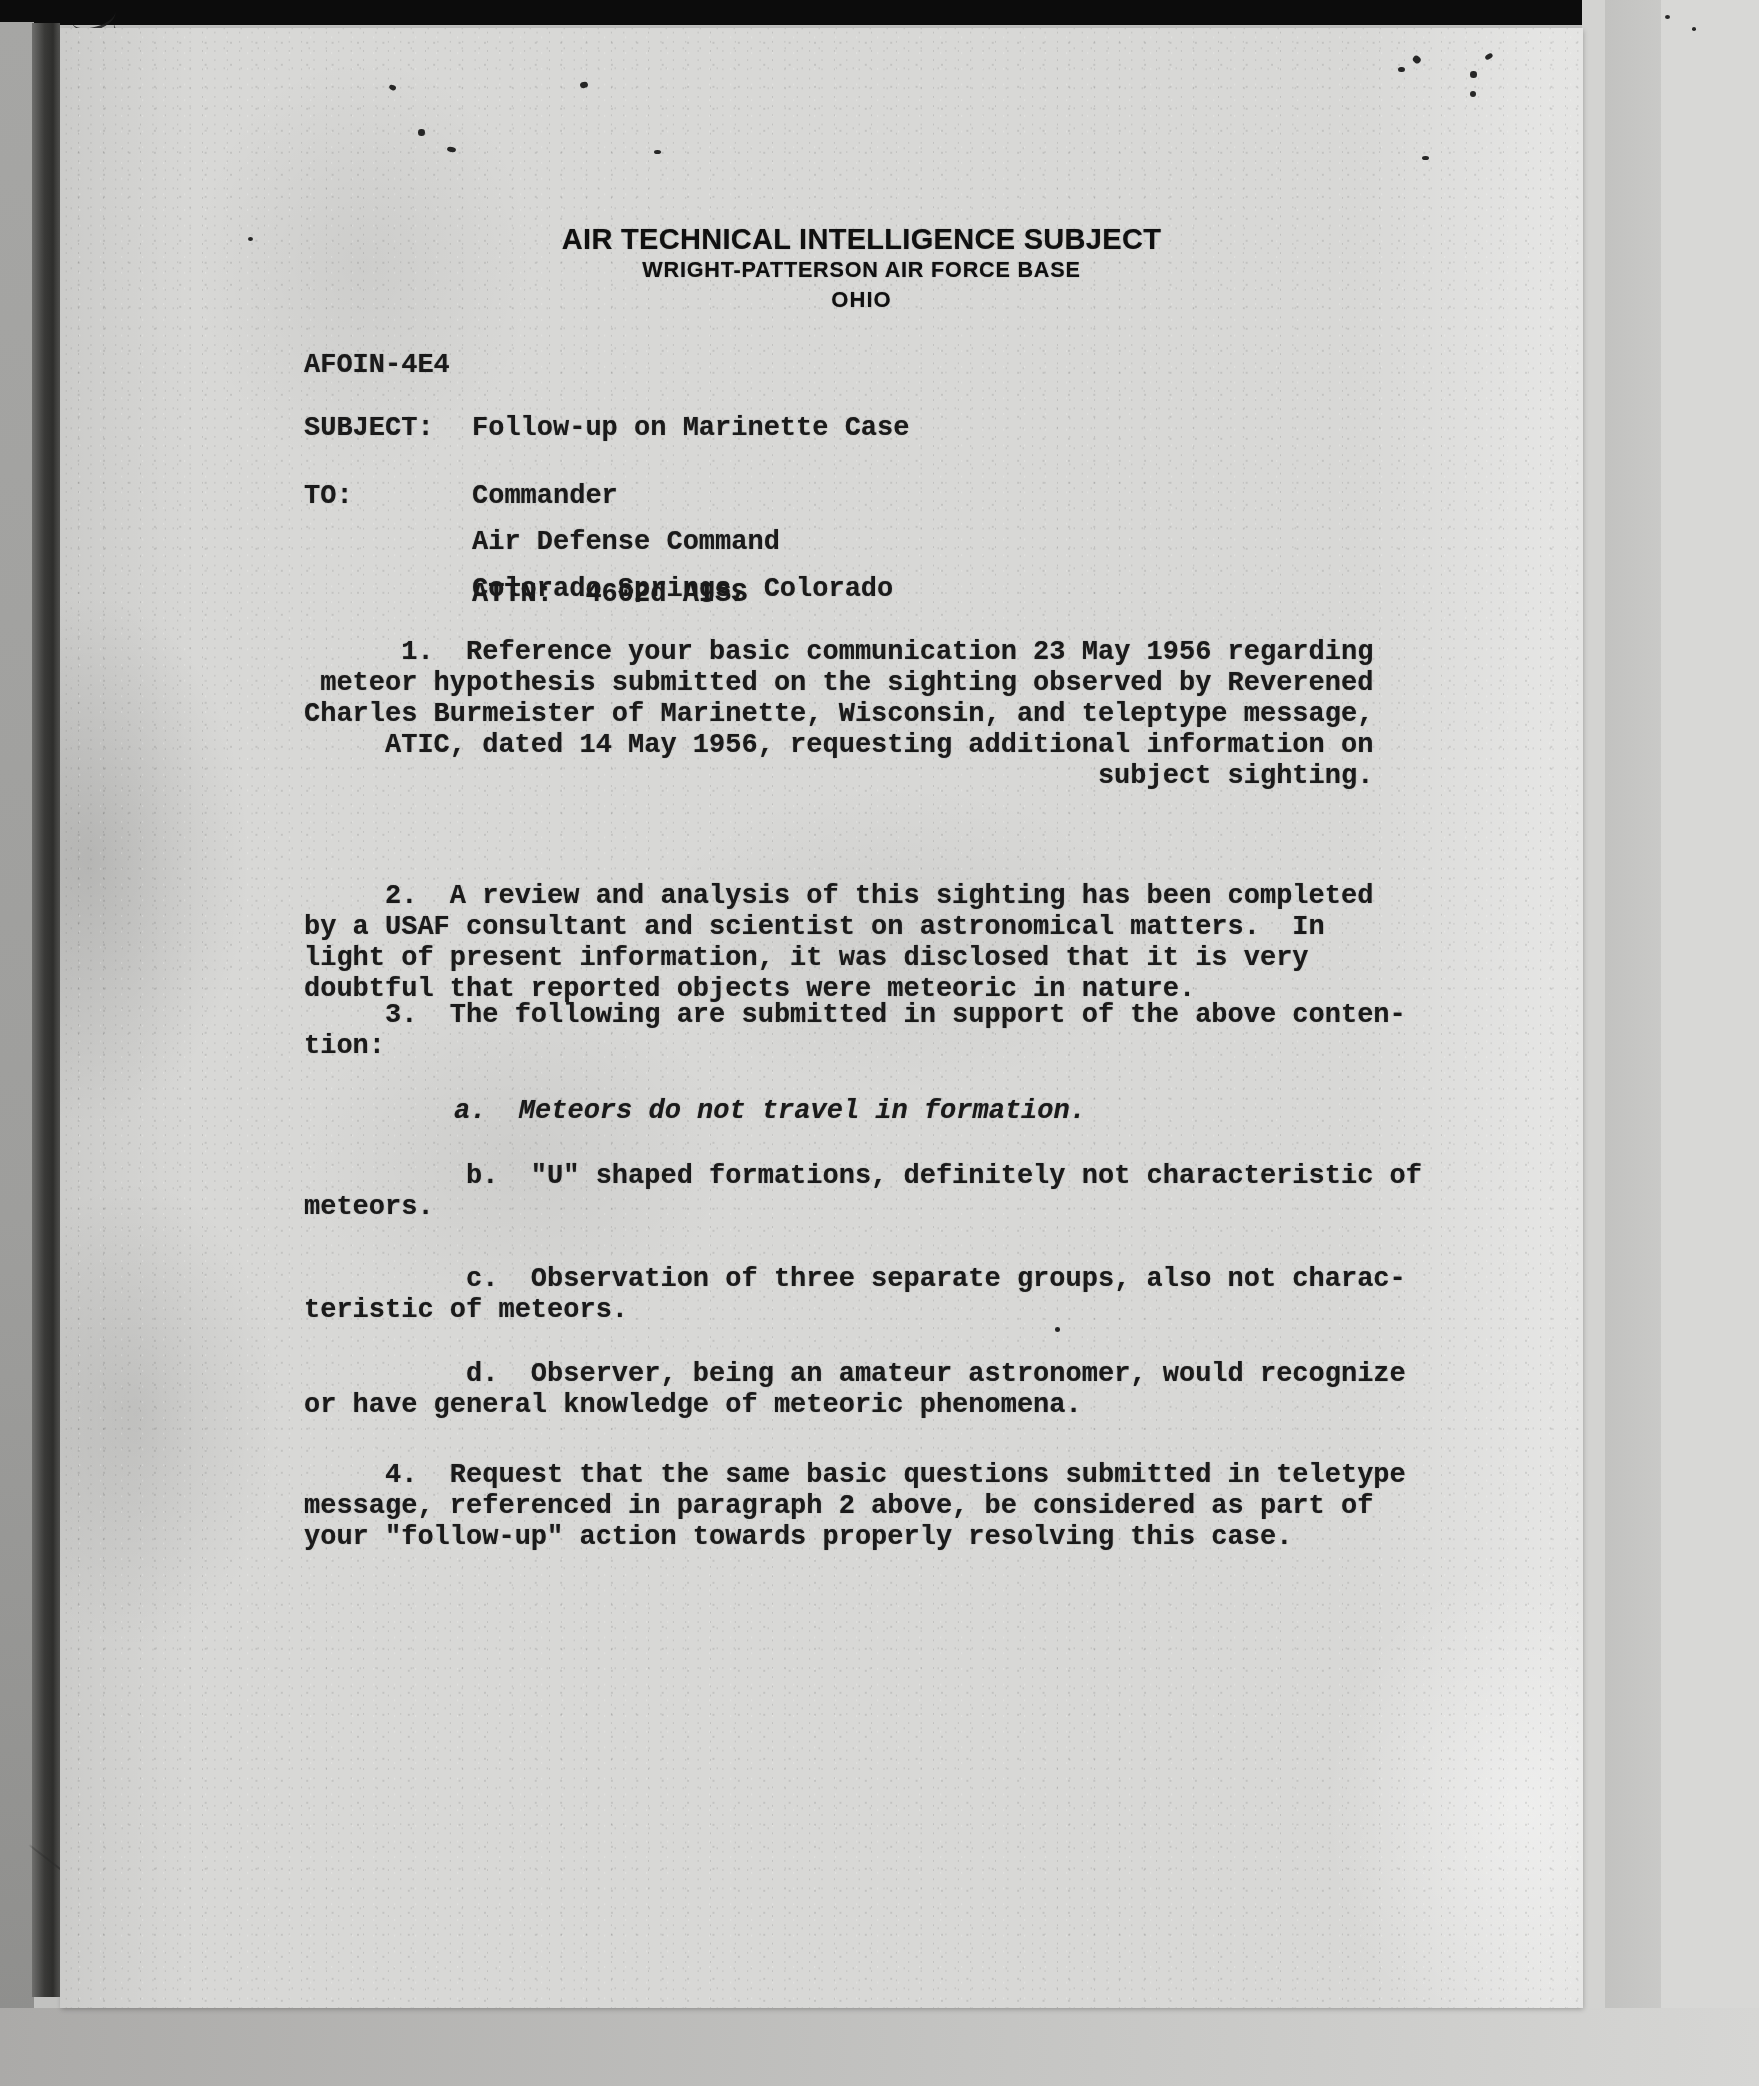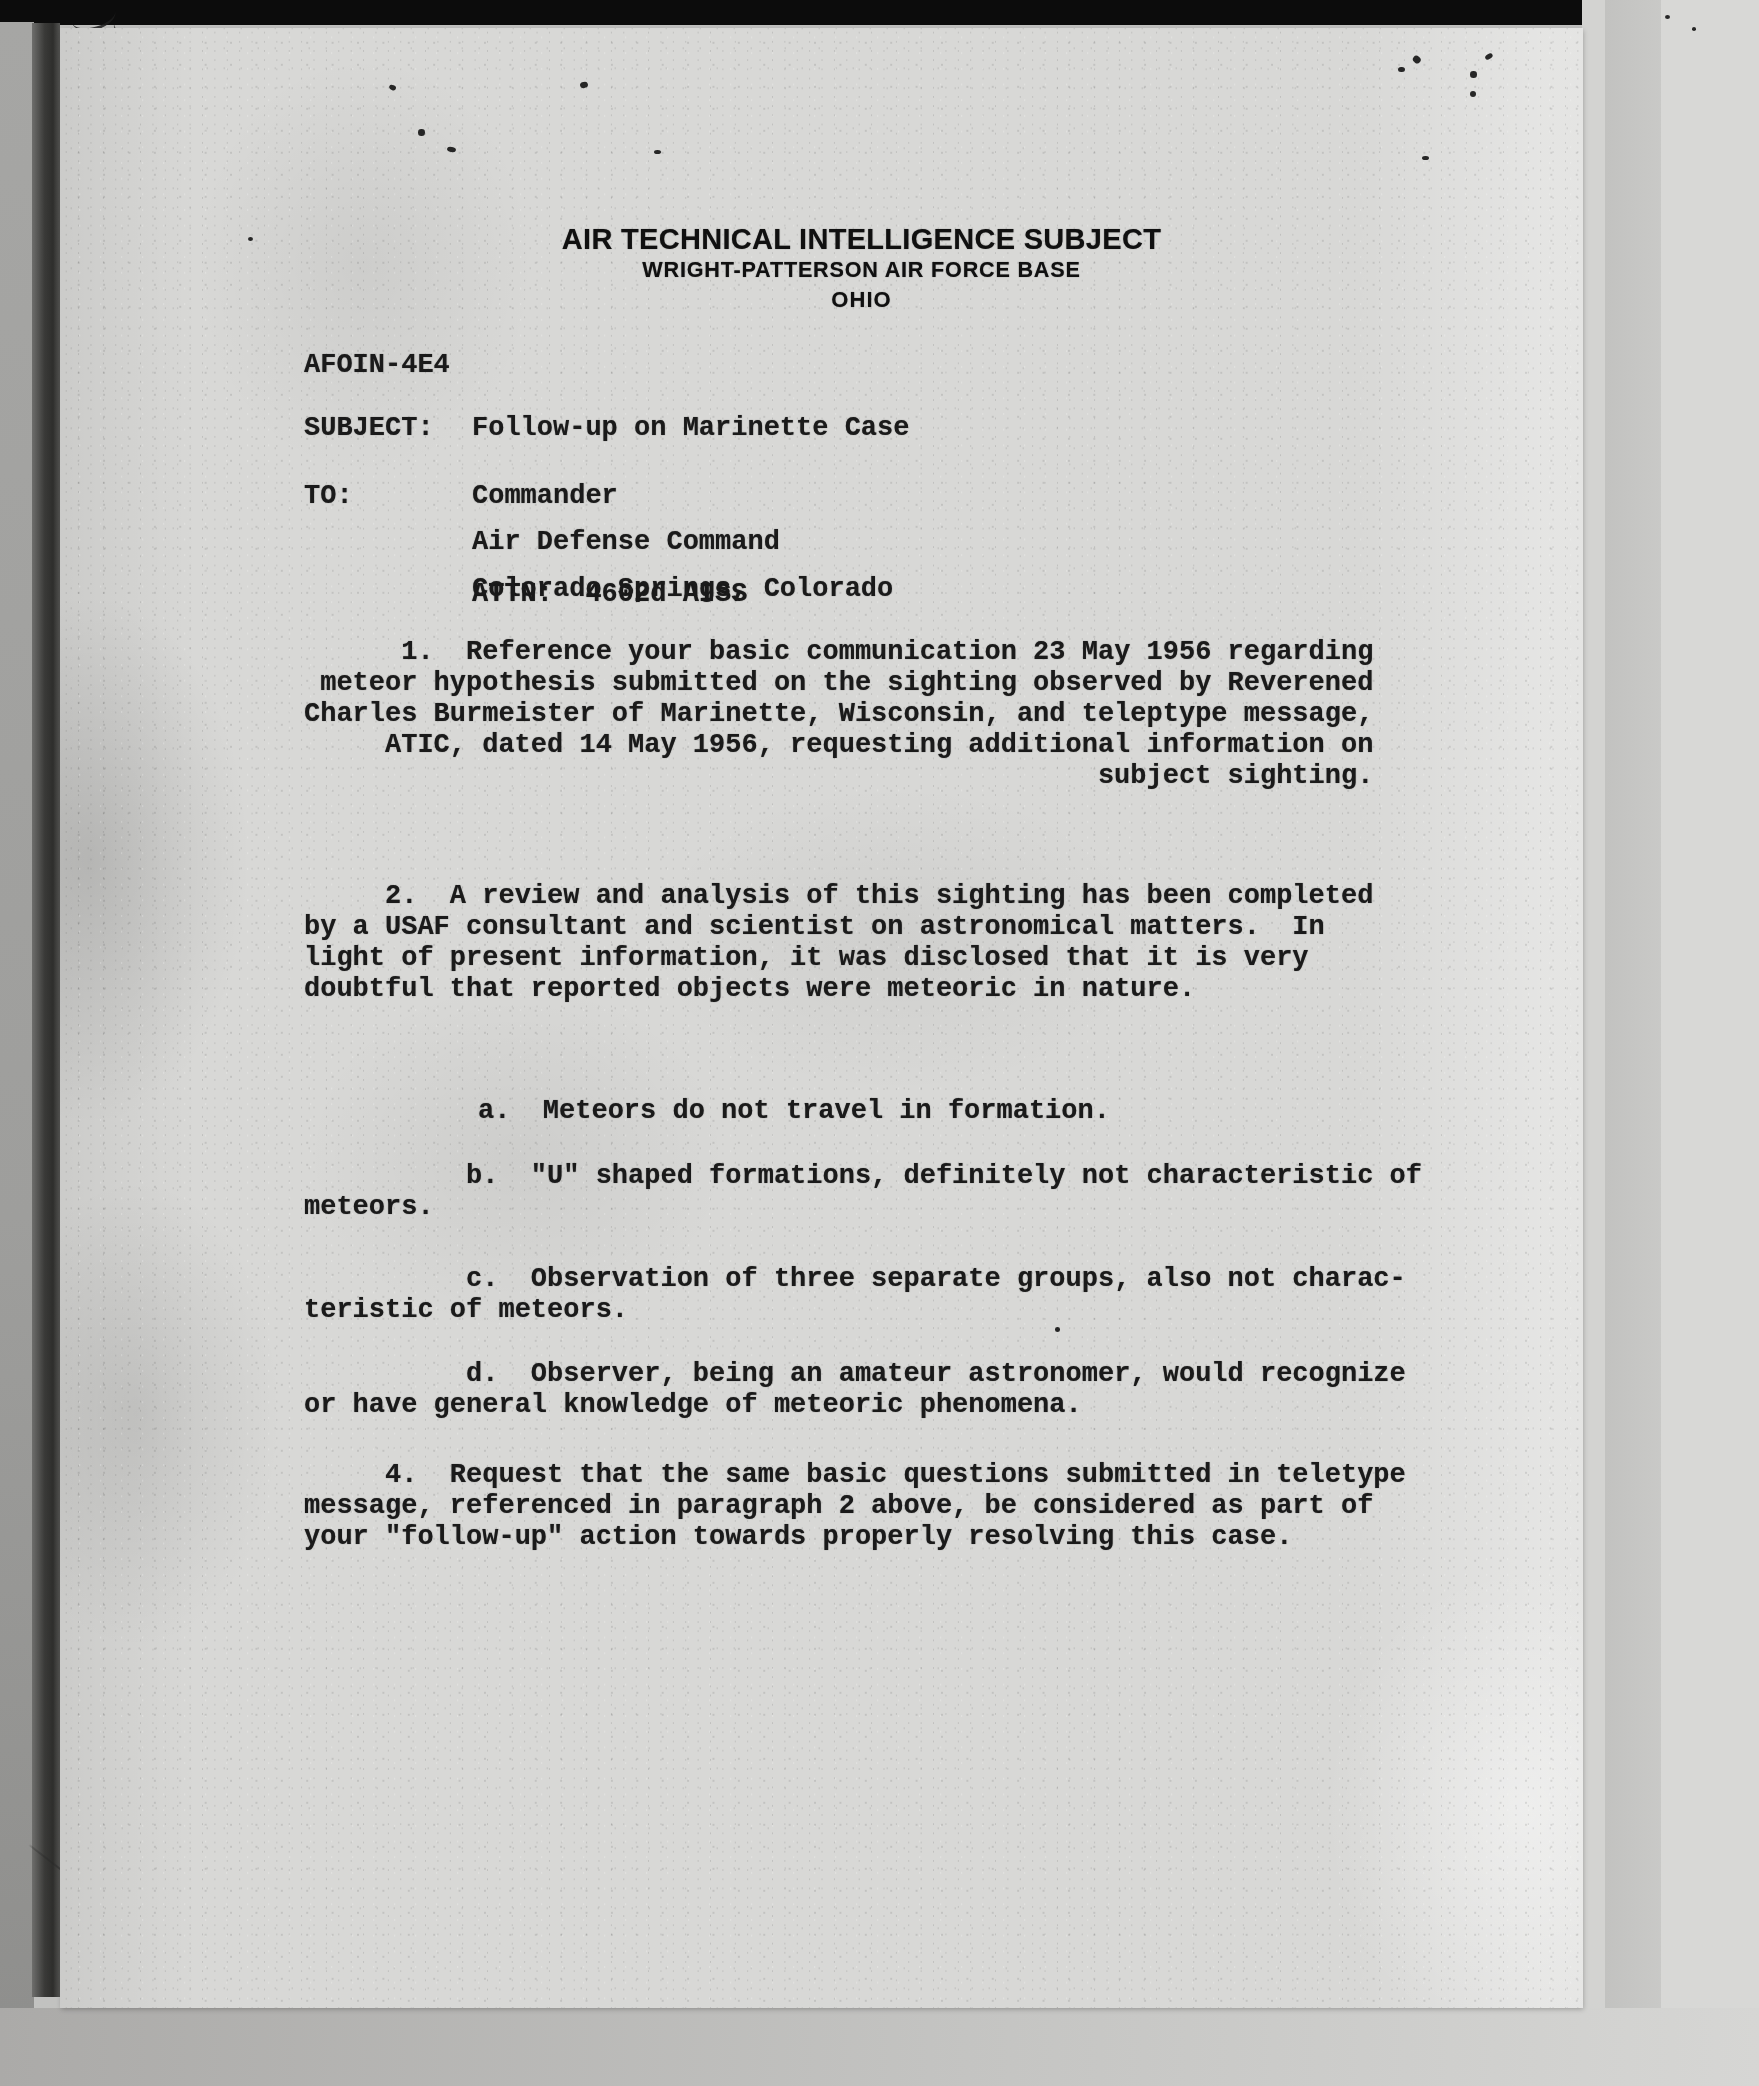--- a/index.html
+++ b/index.html
@@ -113,21 +113,23 @@
 
     <div class="mono" style="left:244px; top:609px;text-align:right;">     1.  Reference your basic communication 23 May 1956 regarding
 meteor hypothesis submitted on the sighting observed by Reverened
 Charles Burmeister of Marinette, Wisconsin, and teleptype message,
 ATIC, dated 14 May 1956, requesting additional information on
 subject sighting.</div>
     <div class="mono" style="left:244px; top:853px;">     2.  A review and analysis of this sighting has been completed
 by a USAF consultant and scientist on astronomical matters.  In
 light of present information, it was disclosed that it is very
 doubtful that reported objects were meteoric in nature.</div>
-    <div class="mono" style="left:256px; top:1068px;">          a.  Meteors do not travel in formation.</div>
+    <div class="mono" style="left:244px; top:972px;">     3.  The following are submitted in support of the above conten-
+tion:</div>
+    <div class="mono" style="left:232px; top:1068px;font-style:italic;">          a.  Meteors do not travel in formation.</div>
     <div class="mono" style="left:244px; top:1133px;">          b.  "U" shaped formations, definitely not characteristic of
 meteors.</div>
     <div class="mono" style="left:244px; top:1236px;">          c.  Observation of three separate groups, also not charac-
 teristic of meteors.</div>
     <div class="mono" style="left:244px; top:1331px;">          d.  Observer, being an amateur astronomer, would recognize
 or have general knowledge of meteoric phenomena.</div>
     <div class="mono" style="left:244px; top:1432px;">     4.  Request that the same basic questions submitted in teletype
 message, referenced in paragraph 2 above, be considered as part of
 your "follow-up" action towards properly resolving this case.</div>
 

